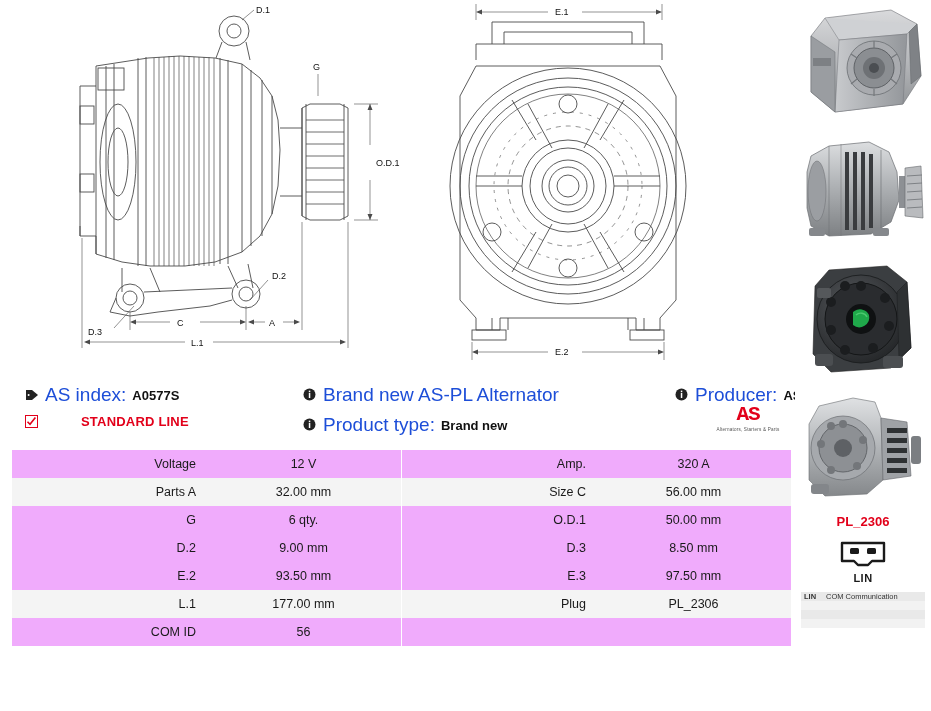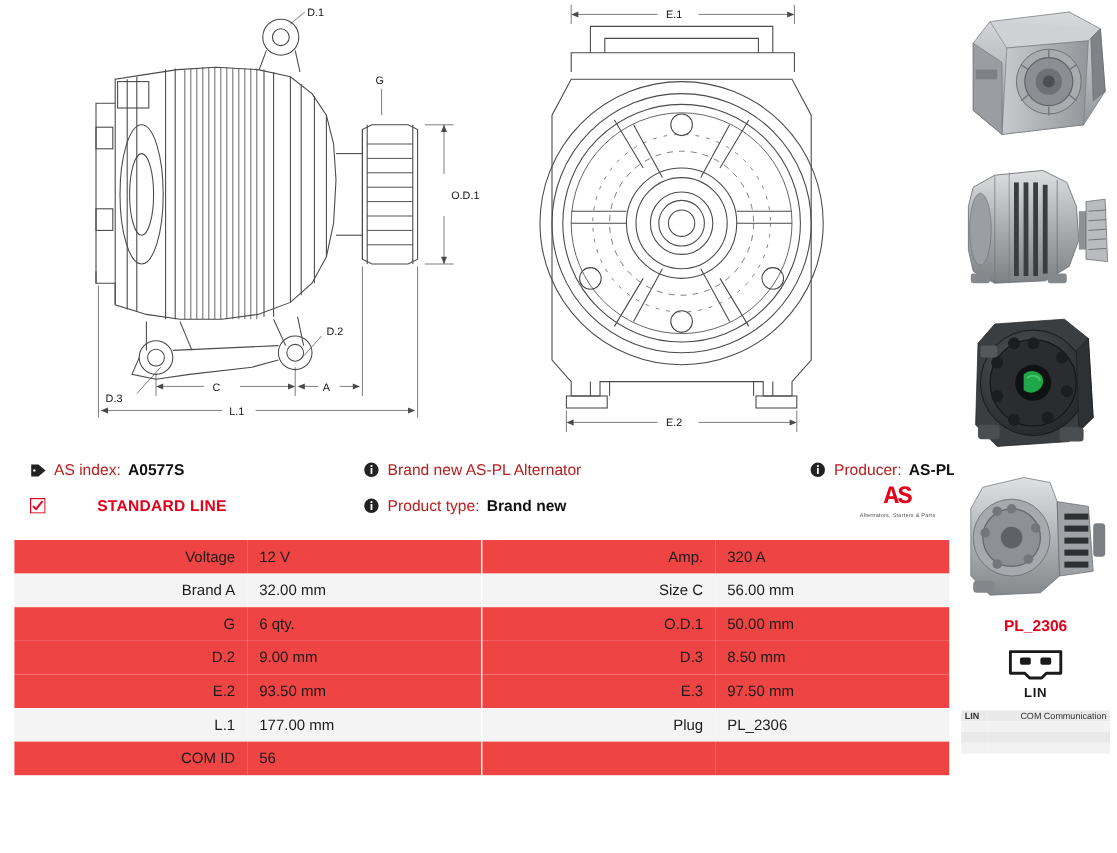--- a/index.html
+++ b/index.html
@@ -67,21 +67,21 @@
     align-items: center;
     gap: 6px;
     white-space: nowrap;
   }
   .r1 { top: 6px; }
   .r2 { top: 36px; }
   .c1 { left: 22px; }
   .c2 { left: 300px; }
   .c3 { left: 672px; }
 
-  .lbl { color: #b91c1c; font-size: 13px; }
+  .lbl { color: #1d4ed8; font-size: 19px; }
   .val { font-weight: bold; color: #111; font-size: 13px; }
   .val-red { font-weight: bold; color: #e2001a; font-size: 13px; letter-spacing: .2px; margin-left: 36px; }
 
   .ico { display: inline-block; width: 15px; text-align: center; color: #222; }
   .ico svg { vertical-align: -2px; }
   .chk { color: #e2001a; }
 
   
   .aspl-logo {
     position: absolute;
@@ -111,24 +111,24 @@
     width: 779px;
     border-collapse: collapse;
     table-layout: fixed;
   }
   .spec td {
     height: 28px;
     padding: 0 10px;
     font-size: 12.5px;
     border: 0;
   }
-  .spec tr.odd td { background: #ef4444; }
+  .spec tr.odd td { background: #f0abfc; }
   .spec tr.even td { background: #f4f4f4; }
   .spec td.k { text-align: right; color: #1a1a1a; width: 194px; }
-  .spec td.v { text-align: left; color: #1a1a1a; width: 195px; font-weight: normal; }
+  .spec td.v { text-align: center; color: #1a1a1a; width: 195px; font-weight: normal; }
   .spec td.sep { width: 1px; padding: 0; background: #ffffff !important; }
   .spec td.blank { background: #f4f4f4; }
 
   
   .photo {
     position: relative;
     width: 136px;
     background: #ffffff;
     overflow: hidden;
   }
@@ -159,21 +159,20 @@
     margin: 8px auto 0 auto;
     width: 124px;
     border-collapse: collapse;
     font-size: 7.5px;
   }
   .lin-table td {
     background: #e9e9e9;
     height: 9px;
     padding: 0 3px;
     color: #333;
-    text-align: right;
   }
   .lin-table tr.alt td { background: #f2f2f2; }
   .lin-table td.c1c { width: 22px; font-weight: bold; text-align: left; }
 
   
   .dim { font-family: "Liberation Sans", sans-serif; font-size: 9px; fill: #111; }
 </style>
 </head>
 <body>
 
@@ -453,21 +452,21 @@
     <table class="spec">
       <tbody>
         <tr class="odd">
           <td class="k">Voltage</td>
           <td class="v">12 V</td>
           <td class="sep"></td>
           <td class="k">Amp.</td>
           <td class="v">320 A</td>
         </tr>
         <tr class="even">
-          <td class="k">Brand A</td>
+          <td class="k">Parts A</td>
           <td class="v">32.00 mm</td>
           <td class="sep"></td>
           <td class="k">Size C</td>
           <td class="v">56.00 mm</td>
         </tr>
         <tr class="odd">
           <td class="k">G</td>
           <td class="v">6 qty.</td>
           <td class="sep"></td>
           <td class="k">O.D.1</td>

